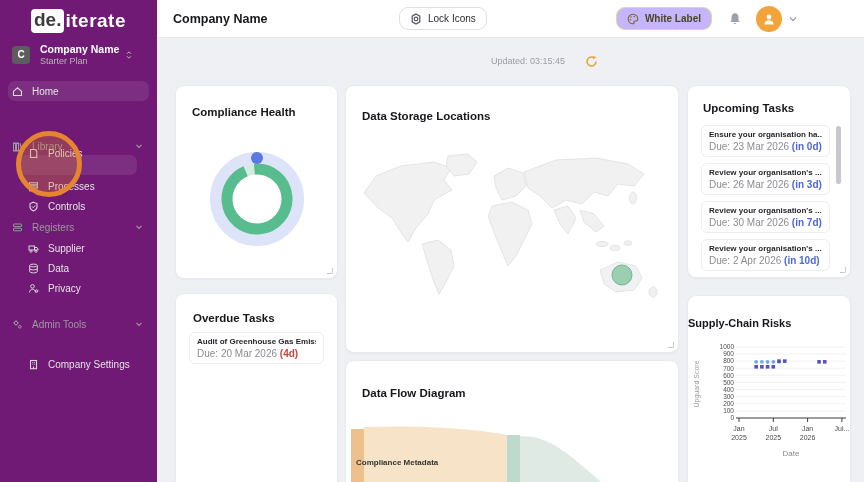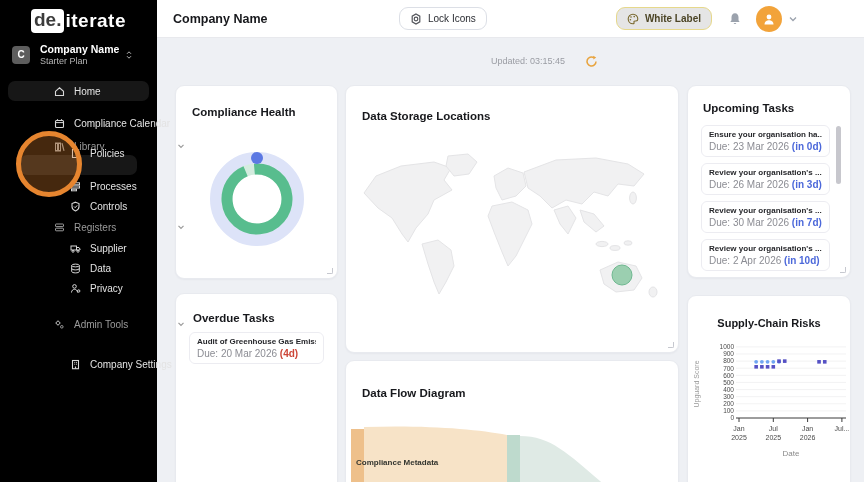--- a/index.html
+++ b/index.html
@@ -1,46 +1,46 @@
 <!DOCTYPE html>
 <html><head>
 <meta charset="utf-8">
 <style>
   * { margin:0; padding:0; box-sizing:border-box; }
   html,body { width:864px; height:482px; overflow:hidden; }
   body { font-family:"Liberation Sans", sans-serif; background:#eef0f4; position:relative; }
 
   
-  .sidebar { position:absolute; left:0; top:0; width:157px; height:482px; background:#000000; z-index:5; }
+  .sidebar { position:absolute; left:0; top:0; width:157px; height:482px; background:#701a75; z-index:5; }
   .logo { display:flex; align-items:center; justify-content:center; gap:1px; padding-top:9px; }
   .logo-box { background:#fff; color:#3c3c3c; font-weight:bold; font-size:19px; border-radius:4px; padding:0 3px 2px 3px; line-height:22px; }
   .logo-rest { color:#fff; font-weight:bold; font-size:19px; letter-spacing:.5px; }
   .company-row { display:flex; align-items:center; margin:10px 10px 0 12px; }
   .company-avatar { width:18px; height:18px; border-radius:4px; background:#5d5d5d; color:#fff; font-size:10px; font-weight:bold; display:flex; align-items:center; justify-content:center; }
   .company-meta { margin-left:10px; flex:1; }
   .company-name { color:#fff; font-size:10.5px; font-weight:bold; }
   .company-plan { color:#b5b5b5; font-size:9px; margin-top:1px; }
-  .nav-row { position:absolute; left:0; width:157px; height:20px; display:flex; align-items:center;margin-left:42px; }
+  .nav-row { position:absolute; left:0; width:157px; height:20px; display:flex; align-items:center; }
   .nav-row .ico { width:11px; height:11px; margin-left:12px; flex:none; }
   .nav-row.indent .ico { margin-left:28px; }
   .nav-label { color:#e3e3e3; font-size:10px; margin-left:9px; white-space:nowrap; }
   .nav-row.section .nav-label { color:#9b9b9b; }
   .nav-chevron { margin-left:auto; margin-right:14px; width:8px; height:8px; }
   .pill { position:absolute; background:rgba(255,255,255,.09); border-radius:7px; }
   .home-pill { left:8px; right:8px; top:81px; height:20px; }
   .policies-pill { left:20px; right:20px; top:155px; height:20px; }
   .annot-circle { position:absolute; left:16px; top:131px; width:66px; height:66px; border-radius:50%;
     border:5px solid #e6852f; background:rgba(230,133,47,.30); z-index:9; }
 
   
   .header { position:absolute; left:157px; top:0; width:707px; height:38px; background:#fff; border-bottom:1px solid #e8e9ed; display:flex; align-items:center; z-index:4; }
   .header-title { font-size:12.5px; font-weight:bold; color:#17181c; margin-left:16px; }
   .btn { display:inline-flex; align-items:center; gap:6px; background:#fff; border:1px solid #dcdfe6; border-radius:9px; font-size:10px; color:#2b2d33; padding:0 10px; height:23px; cursor:pointer; }
   .lock-btn { position:absolute; left:242px; }
-  .white-label-btn { position:absolute; right:152px; background:#e5e5e5; border-color:#e6d88b; color:#4c4526; font-weight:bold; }
+  .white-label-btn { position:absolute; right:152px; background:#c4b5fd; border-color:#e6d88b; color:#4c4526; font-weight:bold; }
   .bell-wrap { position:absolute; right:122px; width:14px; height:14px; }
   .avatar { position:absolute; right:82px; width:26px; height:26px; border-radius:50%; background:#f2a33a; display:flex; align-items:center; justify-content:center; }
   .avatar-chevron { position:absolute; right:66px; width:10px; height:10px; }
 
   
   .toolbar { position:absolute; left:157px; top:46px; width:797px; height:30px; display:flex; align-items:center; justify-content:center; }
   .updated { font-size:9px; color:#9a9ca3; margin-right:8px; }
   .manage-btn { height:21px; border-radius:11px; font-weight:bold; font-size:9.5px; }
   .refresh-wrap { width:13px; height:13px; margin:0 22px 0 12px; }
 
@@ -54,21 +54,21 @@
   .card-upcoming { left:687px; top:85px;  width:164px; height:193px; }
   .card-overdue  { left:175px; top:293px; width:163px; height:200px; }
   .card-flow     { left:345px; top:360px; width:334px; height:200px; }
   .card-supply   { left:687px; top:295px; width:164px; height:200px; }
 
   .card-health .card-title { position:absolute; left:16px; top:20px; }
   .card-map .card-title { position:absolute; left:16px; top:24px; }
   .card-upcoming .card-title { position:absolute; left:15px; top:16px; }
   .card-overdue .card-title { position:absolute; left:17px; top:18px; }
   .card-flow .card-title { position:absolute; left:16px; top:26px; }
-  .card-supply .card-title { position:absolute; left:0; right:0; top:21px; text-align:center; font-size:11px; }
+  .card-supply .card-title { position:absolute; left:0; right:0; top:21px; text-align:left; font-size:11px; }
 
   .task-item { position:absolute; left:13px; right:20px; border:1px solid #ececf1; border-radius:6px; padding:4px 7px; background:#fff; }
   .task-title { font-size:8px; font-weight:bold; color:#26272b; white-space:nowrap; overflow:hidden; }
   .task-due { font-size:10px; color:#8b8c93; margin-top:2px; white-space:nowrap; }
   .badge-blue { color:#4c68da; font-weight:bold; }
   .badge-red { color:#cc4537; font-weight:bold; }
   .scroll-thumb { position:absolute; right:9px; top:40px; width:5px; height:58px; border-radius:3px; background:#c7c7cd; }
 
   .flow-label { position:absolute; left:10px; top:97px; font-size:8px; font-weight:bold; color:#33352f; z-index:2; }
   svg text { font-family:"Liberation Sans", sans-serif; }
@@ -97,29 +97,20 @@
   <div class="pill home-pill"></div>
   <div class="pill policies-pill"></div>
 
   <div class="nav-row" style="top:81px;">
     <svg class="ico" viewBox="0 0 11 11">
         <path d="M1.5,5.3 L5.5,1.8 L9.5,5.3 L9.5,9.5 L1.5,9.5 Z" fill="none" stroke="#d8d8d8" stroke-width="1.1"></path>
       </svg>
     <span class="nav-label">Home</span>
   </div>
 
-  <div class="nav-row" style="top:113px;">
-    <svg class="ico" viewBox="0 0 11 11">
-        <rect x="1.5" y="2.5" width="8" height="7" rx="1" fill="none" stroke="#d8d8d8" stroke-width="1.1"></rect>
-        <line x1="3.5" y1="1.2" x2="3.5" y2="3" stroke="#d8d8d8" stroke-width="1.1"></line>
-        <line x1="7.5" y1="1.2" x2="7.5" y2="3" stroke="#d8d8d8" stroke-width="1.1"></line>
-        <line x1="1.8" y1="4.6" x2="9.2" y2="4.6" stroke="#d8d8d8" stroke-width="1"></line>
-      </svg>
-    <span class="nav-label">Compliance Calendar</span>
-  </div>
 
   <div class="nav-row section" style="top:136px;">
     <svg class="ico" viewBox="0 0 11 11">
         <rect x="1.5" y="2" width="2" height="8" fill="none" stroke="#9b9b9b" stroke-width="1"></rect>
         <rect x="4.5" y="2" width="2" height="8" fill="none" stroke="#9b9b9b" stroke-width="1"></rect>
         <line x1="8" y1="2.2" x2="10" y2="9.8" stroke="#9b9b9b" stroke-width="1.2"></line>
       </svg>
     <span class="nav-label">Library</span>
     <svg class="nav-chevron" viewBox="0 0 8 8">
         <polyline points="1.5,2.8 4,5.4 6.5,2.8" fill="none" stroke="#9b9b9b" stroke-width="1.2"></polyline>

